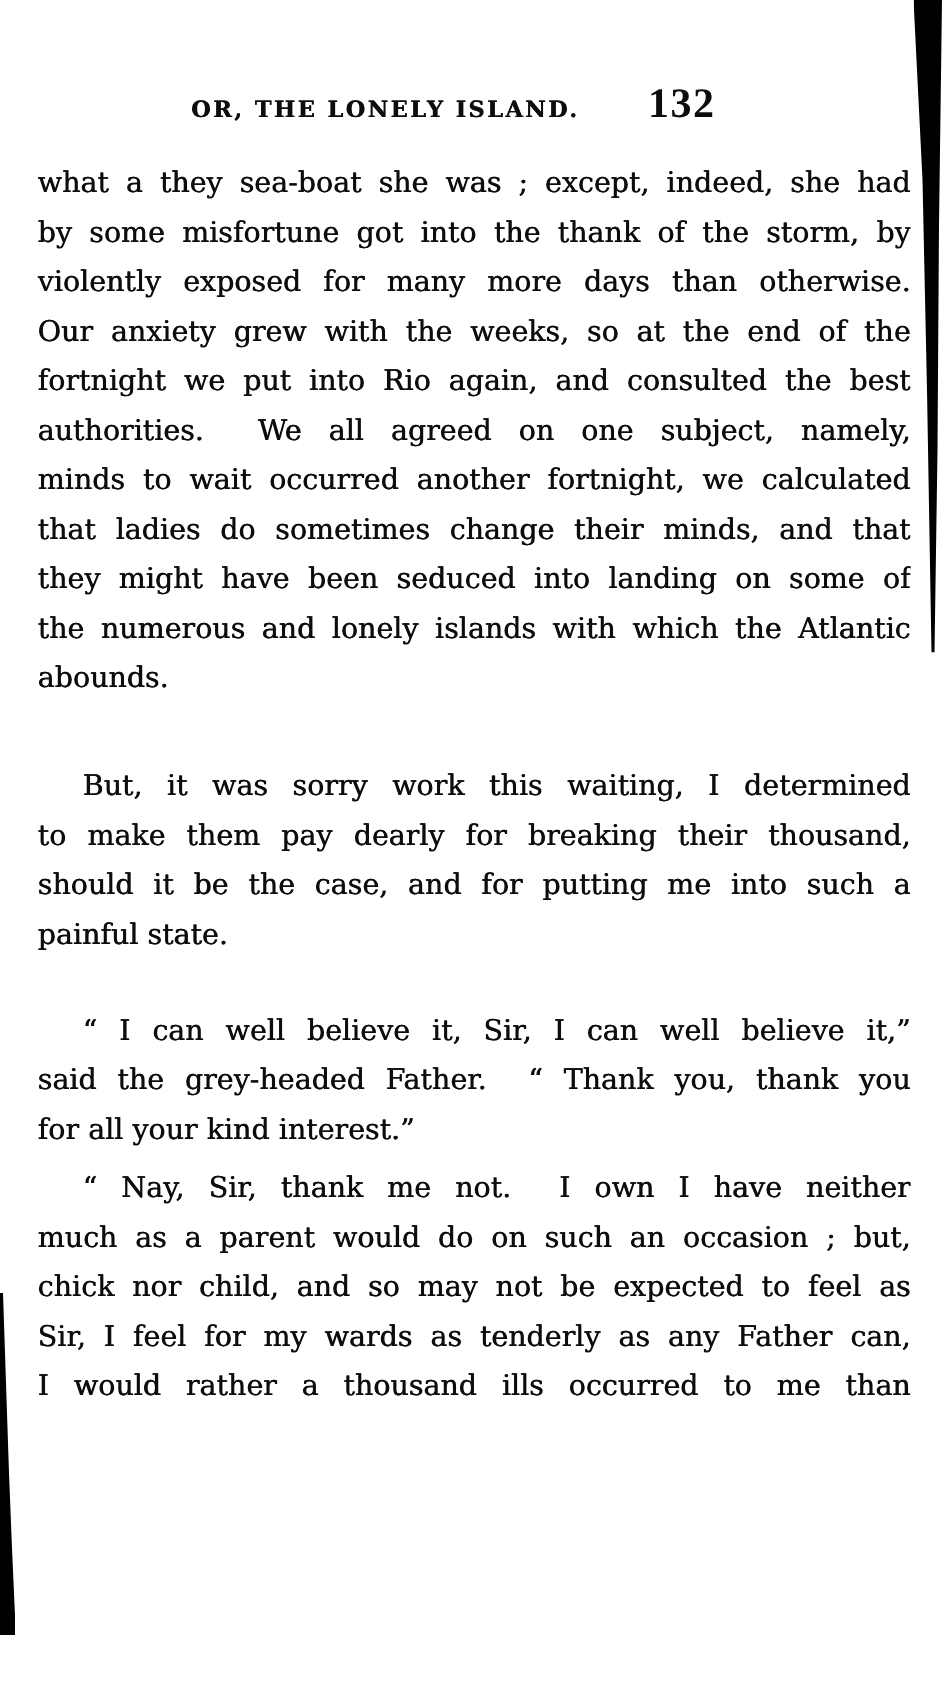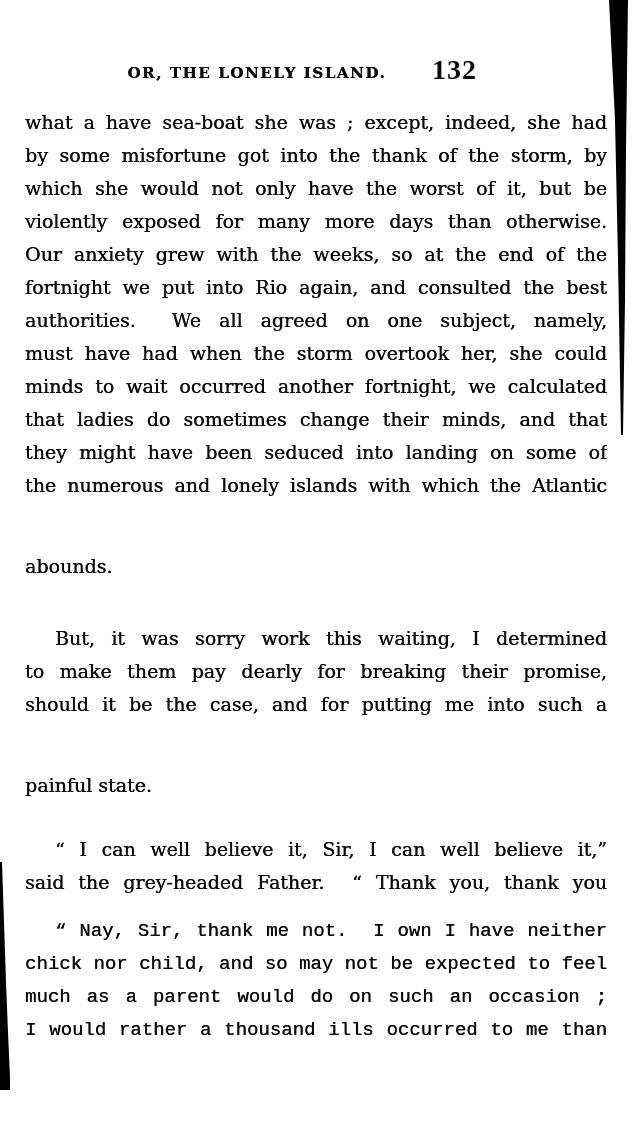--- a/index.html
+++ b/index.html
@@ -46,66 +46,66 @@
     position: absolute; left: 25px; top: 106px; width: 582px;
     font-size: 19px;
   }
   .line {
     height: 33px; line-height: 33px;
     text-align: justify;
     text-align-last: justify;
     overflow: hidden;
     text-shadow: 0.35px 0 0 currentColor;
   }
-  .line.no-justify { text-align: center; text-align-last: left; margin-top: 48px; }
+  .line.no-justify { text-align: center; text-align-last: left; }
   .line.indent { text-indent: 30px; }
   .para:nth-child(2) { margin-top: 39px; }
   .para:nth-child(3) { margin-top: 31px; }
-  .para:nth-child(4) { margin-top: 16px; font-family: Liberation Mono, monospace; }
+  .para:nth-child(4) { margin-top: 6px; }
 </style>
 </head>
 <body>
 
 <div class="page" style="background: rgb(255, 255, 255); color: rgb(13, 13, 13);">
 
   <div class="artifact artifact-right"></div>
   <div class="artifact artifact-left"></div>
 
   <header>
     <span class="running-title">OR, THE LONELY ISLAND.</span>
     <span class="page-number">132</span>
   </header>
 
   <main class="body-text" id="text-root">
       <div class="para">
-        <div class="line">what a have sea-boat she was ; except, indeed, she had</div>
+        <div class="line">what a they sea-boat she was ; except, indeed, she had</div>
         <div class="line">by some misfortune got into the thank of the storm, by</div>
-        <div class="line">which she would not only have the worst of it, but be</div>
         <div class="line">violently exposed for many more days than otherwise.</div>
         <div class="line">Our anxiety grew with the weeks, so at the end of the</div>
         <div class="line">fortnight we put into Rio again, and consulted the best</div>
         <div class="line">authorities.&nbsp; We all agreed on one subject, namely,</div>
-        <div class="line">must have had when the storm overtook her, she could</div>
         <div class="line">minds to wait occurred another fortnight, we calculated</div>
         <div class="line">that ladies do sometimes change their minds, and that</div>
         <div class="line">they might have been seduced into landing on some of</div>
         <div class="line">the numerous and lonely islands with which the Atlantic</div>
         <div class="line no-justify">abounds.</div>
       </div>
       <div class="para">
         <div class="line indent">But, it was sorry work this waiting, I determined</div>
-        <div class="line">to make them pay dearly for breaking their promise,</div>
+        <div class="line">to make them pay dearly for breaking their thousand,</div>
         <div class="line">should it be the case, and for putting me into such a</div>
         <div class="line no-justify">painful state.</div>
       </div>
       <div class="para">
         <div class="line indent">“ I can well believe it, Sir, I can well believe it,”</div>
         <div class="line">said the grey-headed Father.&nbsp; “ Thank you, thank you</div>
+        <div class="line no-justify">for all your kind interest.”</div>
       </div>
       <div class="para">
         <div class="line indent">“ Nay, Sir, thank me not.&nbsp; I own I have neither</div>
+        <div class="line">much as a parent would do on such an occasion ; but,</div>
         <div class="line">chick nor child, and so may not be expected to feel as</div>
-        <div class="line">much as a parent would do on such an occasion ; but,</div>
+        <div class="line">Sir, I feel for my wards as tenderly as any Father can,</div>
         <div class="line">I would rather a thousand ills occurred to me than</div>
       </div>
     </main>
 
 </div>
 
 </body></html>

